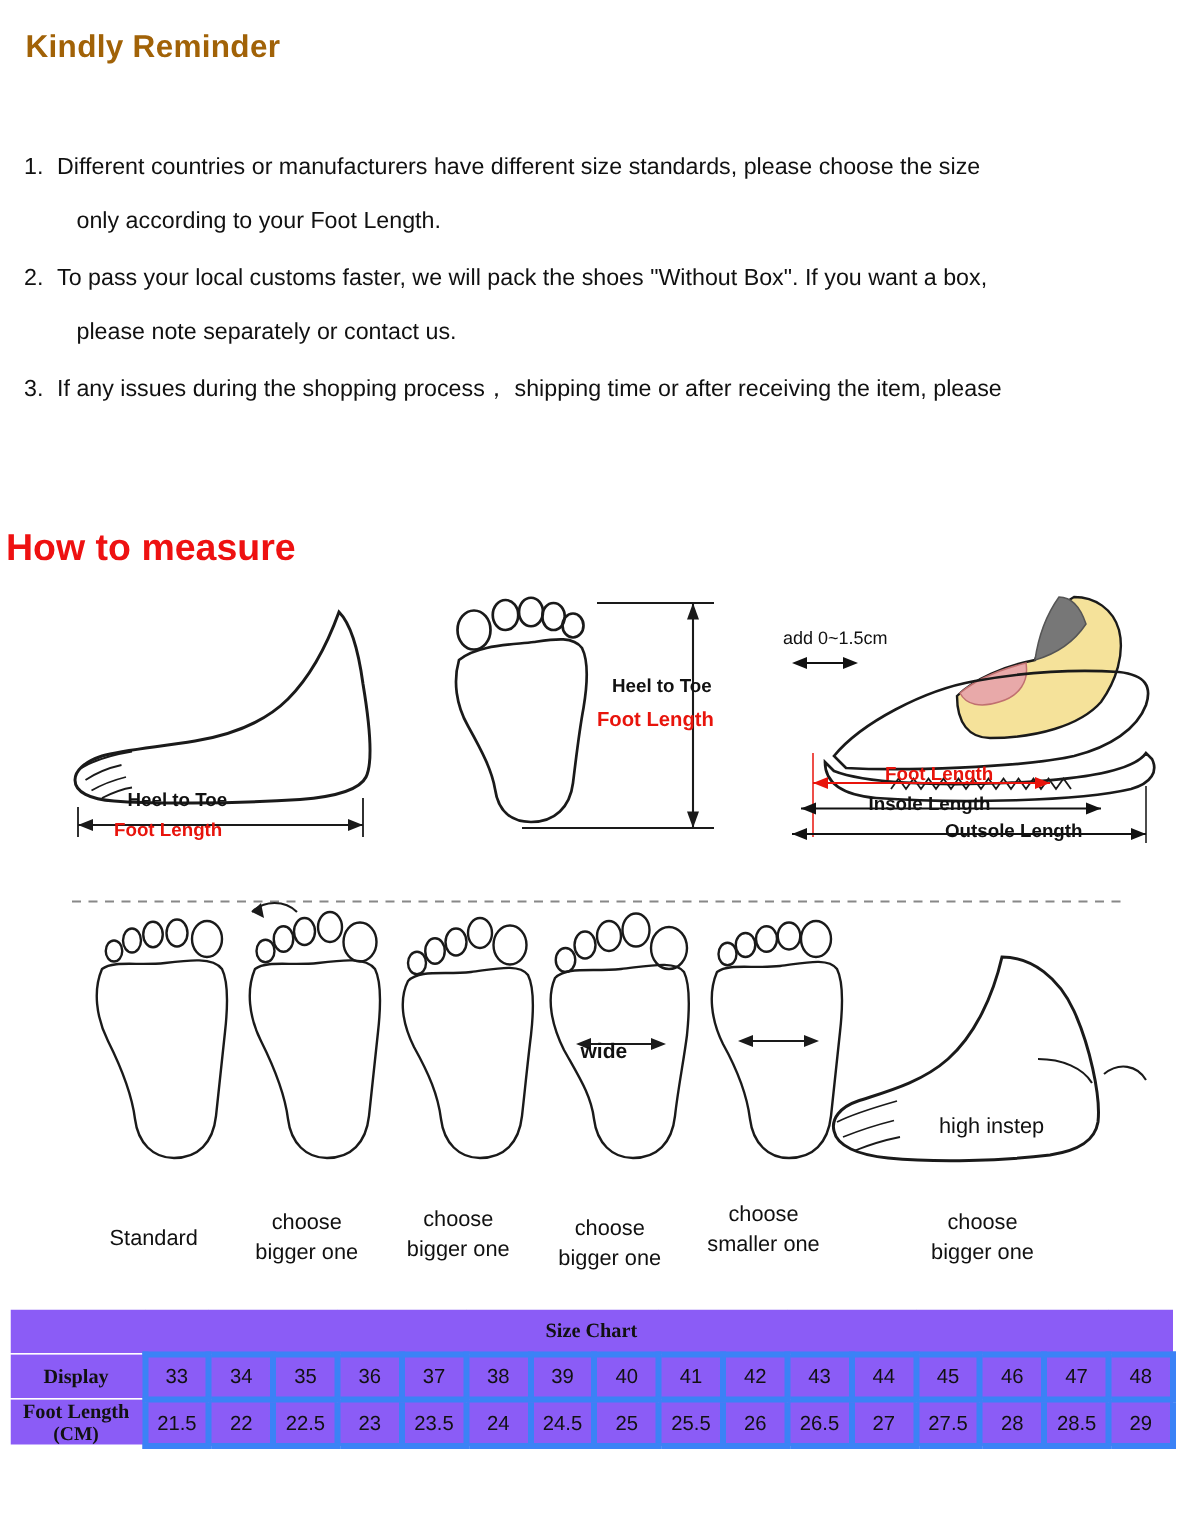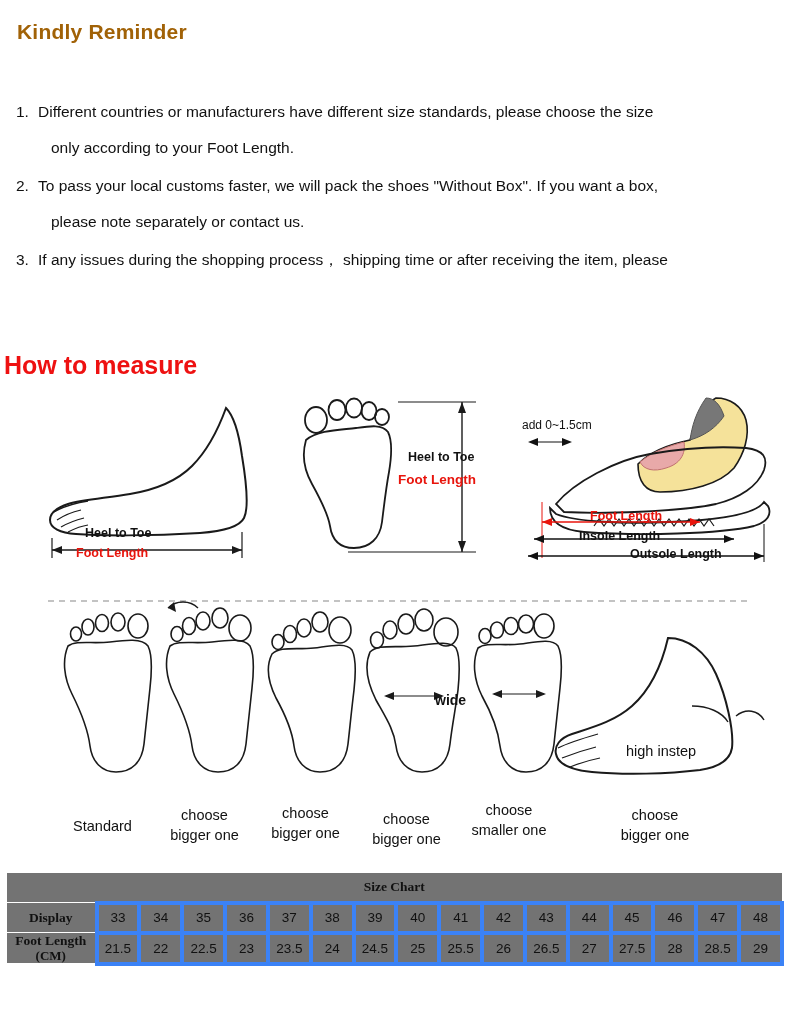--- a/index.html
+++ b/index.html
@@ -94,21 +94,21 @@
     width: 778px;
     table-layout: fixed;
   }
   table.size-chart td, table.size-chart th {
     border: 1px solid #ffffff;
     text-align: center;
     font-size: 13.5px;
     color: #111;
     height: 30px;
     padding: 0;
-    background: #737373;
+    background: #8b5cf6;
   }
   table.size-chart td.outline, table.size-chart th.outline {
     border: 4px solid #3b82f6;
   }
   .chart-title {
     background: #ee1111;
     color: #ffffff;
     font-family: "Liberation Serif", serif;
     font-weight: bold;
     font-size: 21px;
@@ -323,21 +323,21 @@
                    C82,26 66,30 50,32 C32,34 16,30 8,36 Z"></path>
           <path d="M24,82 L74,82" stroke="#1a1a1a" stroke-width="1.2"></path>
           <polygon points="22,82 32,78 32,86" fill="#1a1a1a" stroke="none"></polygon>
           <polygon points="76,82 66,78 66,86" fill="#1a1a1a" stroke="none"></polygon>
         </g>
 
         <path d="M118,4 C126,-4 140,-4 148,4" stroke="#1a1a1a" stroke-width="1.4"></path>
         <polygon points="118,4 124,-2 126,8" fill="#1a1a1a" stroke="none"></polygon>
       </g>
     </svg>
-    <span class="lbl lbl-dark" style="left:337px; top:88px; font-size:14px;margin-left:48px;">wide</span>
+    <span class="lbl lbl-dark" style="left:337px; top:88px; font-size:14px;">wide</span>
   </div>
 
   <div class="illus" style="left:540px; top:630px; width:230px; height:160px;">
     <svg width="230" height="160" viewBox="0 0 230 160">
       <path d="M128,8 C122,34 110,60 92,76 C74,92 50,98 32,104
                C20,108 14,116 16,124 C18,134 32,140 52,142
                C84,145 128,144 160,140 C180,137 190,130 192,118
                C194,100 186,66 176,44 C166,22 148,8 128,8 Z" fill="none" stroke="#1a1a1a" stroke-width="2"></path>
       <path d="M18,118 C30,112 44,108 58,104" fill="none" stroke="#1a1a1a" stroke-width="1.2"></path>
       <path d="M22,128 C32,124 44,120 56,117" fill="none" stroke="#1a1a1a" stroke-width="1.2"></path>

